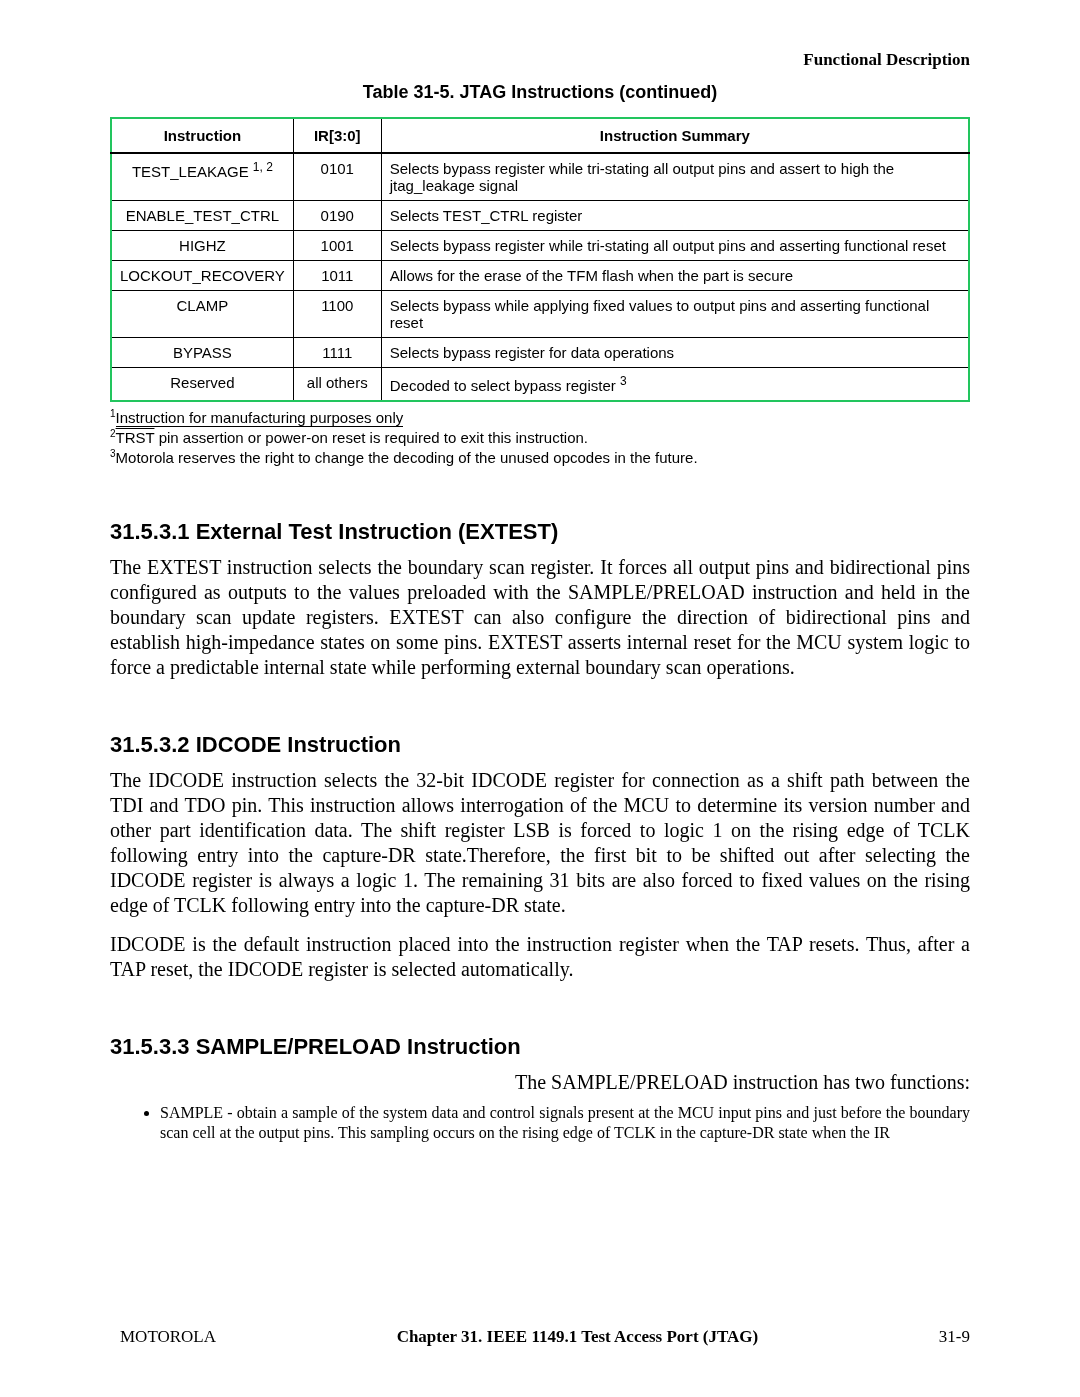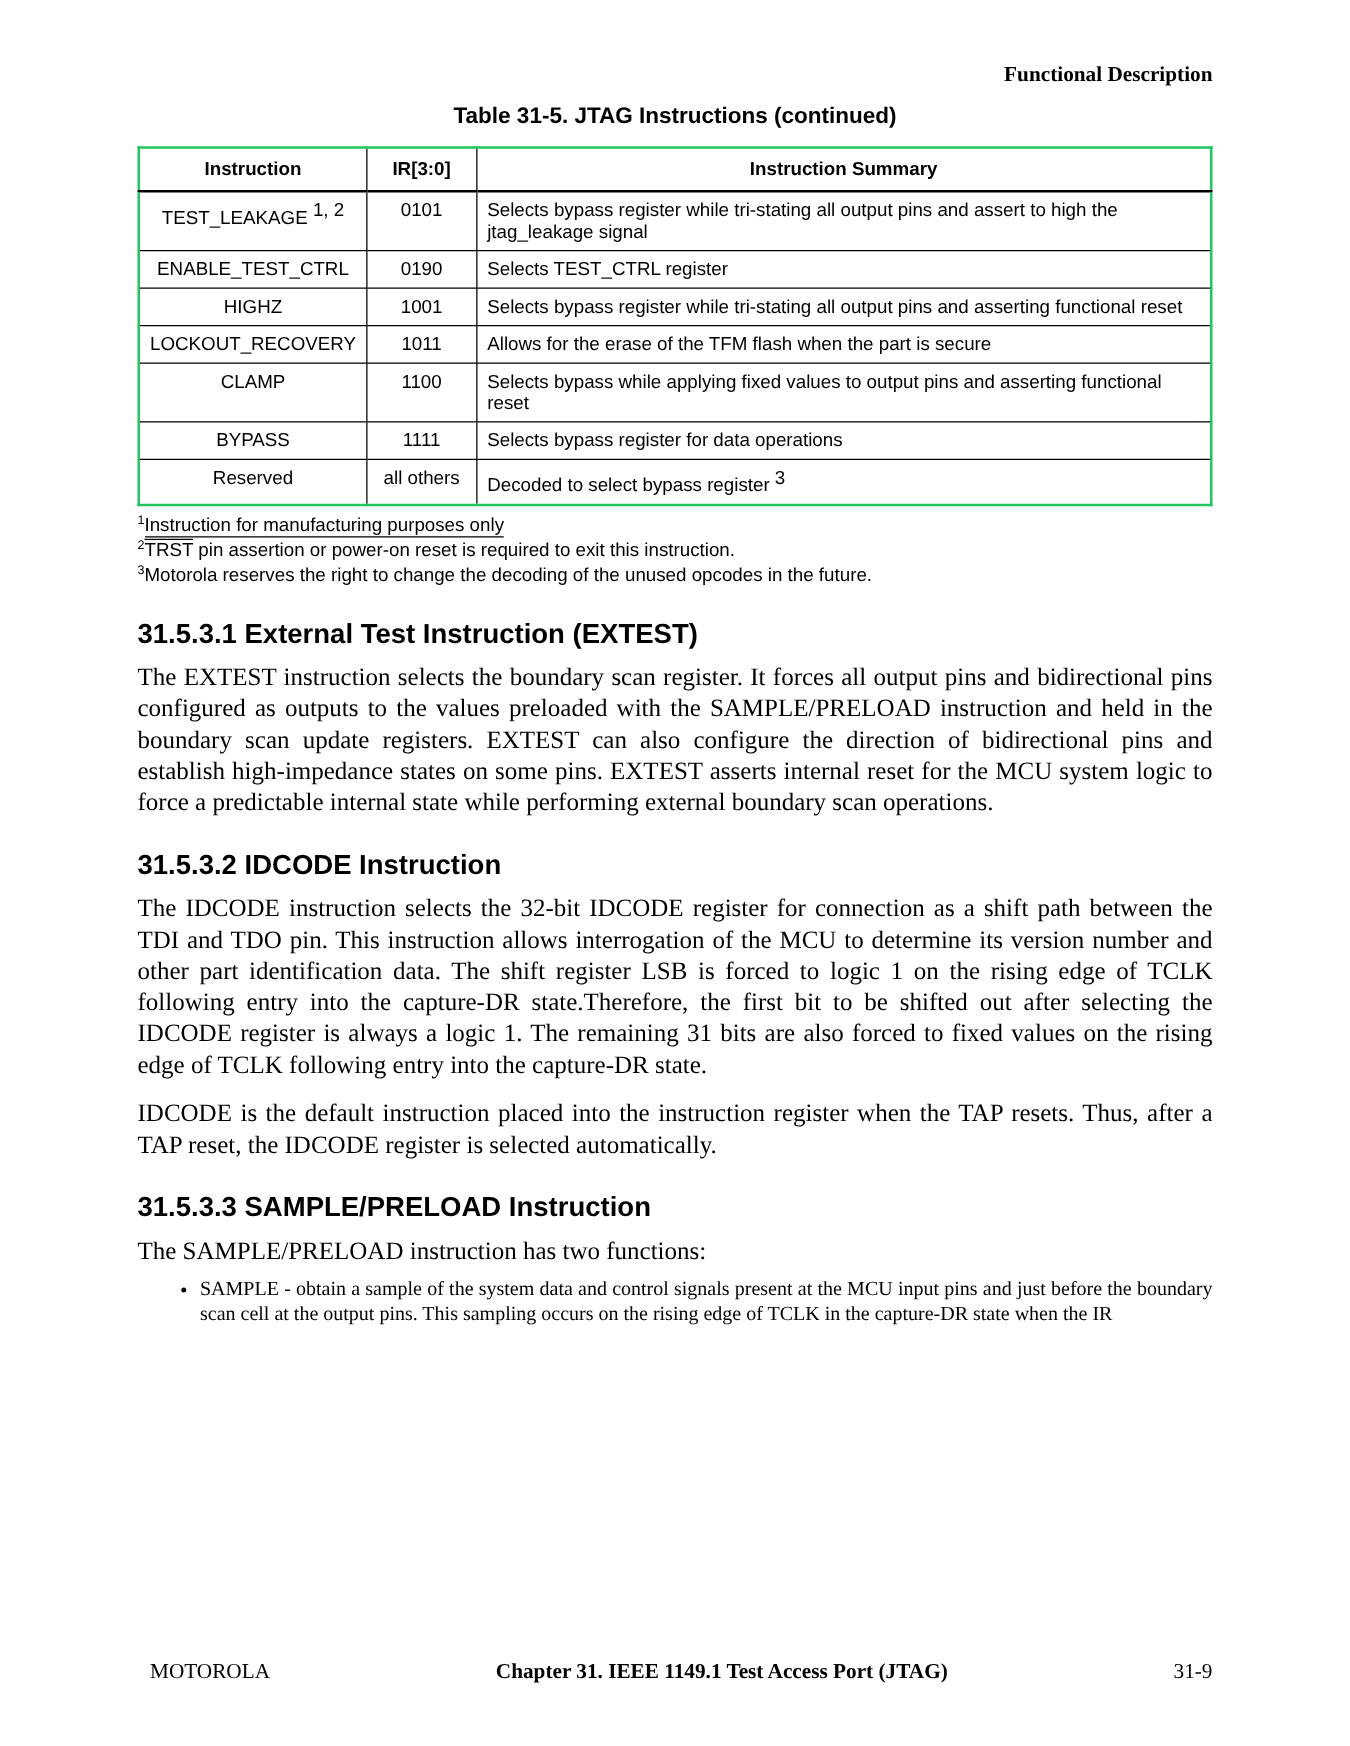--- a/index.html
+++ b/index.html
@@ -44,34 +44,34 @@
   }
   table.data td {
     border: 1px solid #000;
     padding: 6px 8px;
     vertical-align: top;
   }
   table.data td.c1 { text-align: center; white-space: nowrap; }
   table.data td.c2 { text-align: center; }
   table.data col.col1 { width: 180px; }
   table.data col.col2 { width: 88px; }
-  .sup { font-size: 15px; vertical-align: super; }
+  .sup { font-size: 12px; vertical-align: super; }
   .footnotes {
     margin-top: 6px;
     font-family: Arial, Helvetica, sans-serif;
     font-size: 15px;
     line-height: 1.25;
     white-space: pre-wrap;
   }
   .footnotes .sup { font-size: 10px; }
   .sec-h {
     font-family: Arial, Helvetica, sans-serif;
     font-weight: bold;
     font-size: 22px;
-    margin-top: 24px;
+    margin-top: 52px;
     margin-bottom: 10px;
   }
   .body {
     font-size: 20px;
     line-height: 1.25;
     text-align: justify;
     margin-bottom: 14px;
   }
   ul.bul {
     margin: 8px 0 0 50px;
@@ -159,21 +159,21 @@
 <span class="sup">3</span><span>Motorola reserves the right to change the decoding of the unused opcodes in the future.</span></div>
 
   <div class="sec-h">31.5.3.1  External Test Instruction (EXTEST)</div>
   <div class="body">The EXTEST instruction selects the boundary scan register. It forces all output pins and bidirectional pins configured as outputs to the values preloaded with the SAMPLE/PRELOAD instruction and held in the boundary scan update registers. EXTEST can also configure the direction of bidirectional pins and establish high-impedance states on some pins. EXTEST asserts internal reset for the MCU system logic to force a predictable internal state while performing external boundary scan operations.</div>
 
   <div class="sec-h">31.5.3.2  IDCODE Instruction</div>
   <div class="body">The IDCODE instruction selects the 32-bit IDCODE register for connection as a shift path between the TDI and TDO pin. This instruction allows interrogation of the MCU to determine its version number and other part identification data. The shift register LSB is forced to logic 1 on the rising edge of TCLK following entry into the capture-DR state.Therefore, the first bit to be shifted out after selecting the IDCODE register is always a logic 1. The remaining 31 bits are also forced to fixed values on the rising edge of TCLK following entry into the capture-DR state.</div>
   <div class="body">IDCODE is the default instruction placed into the instruction register when the TAP resets. Thus, after a TAP reset, the IDCODE register is selected automatically.</div>
 
   <div class="sec-h">31.5.3.3  SAMPLE/PRELOAD Instruction</div>
-  <div class="body" style="text-align:left;margin-bottom:6px;">The SAMPLE/PRELOAD instruction has two functions:</div>
+  <div class="body" style="text-align:right;margin-bottom:6px;">The SAMPLE/PRELOAD instruction has two functions:</div>
   <ul class="bul">
     <li>SAMPLE - obtain a sample of the system data and control signals present at the MCU input pins and just before the boundary scan cell at the output pins. This sampling occurs on the rising edge of TCLK in the capture-DR state when the IR</li>
   </ul>
 
   <div class="footer">
     <span>MOTOROLA</span>
     <span class="mid">Chapter 31.  IEEE 1149.1 Test Access Port (JTAG)</span>
     <span>31-9</span>
   </div>
 

